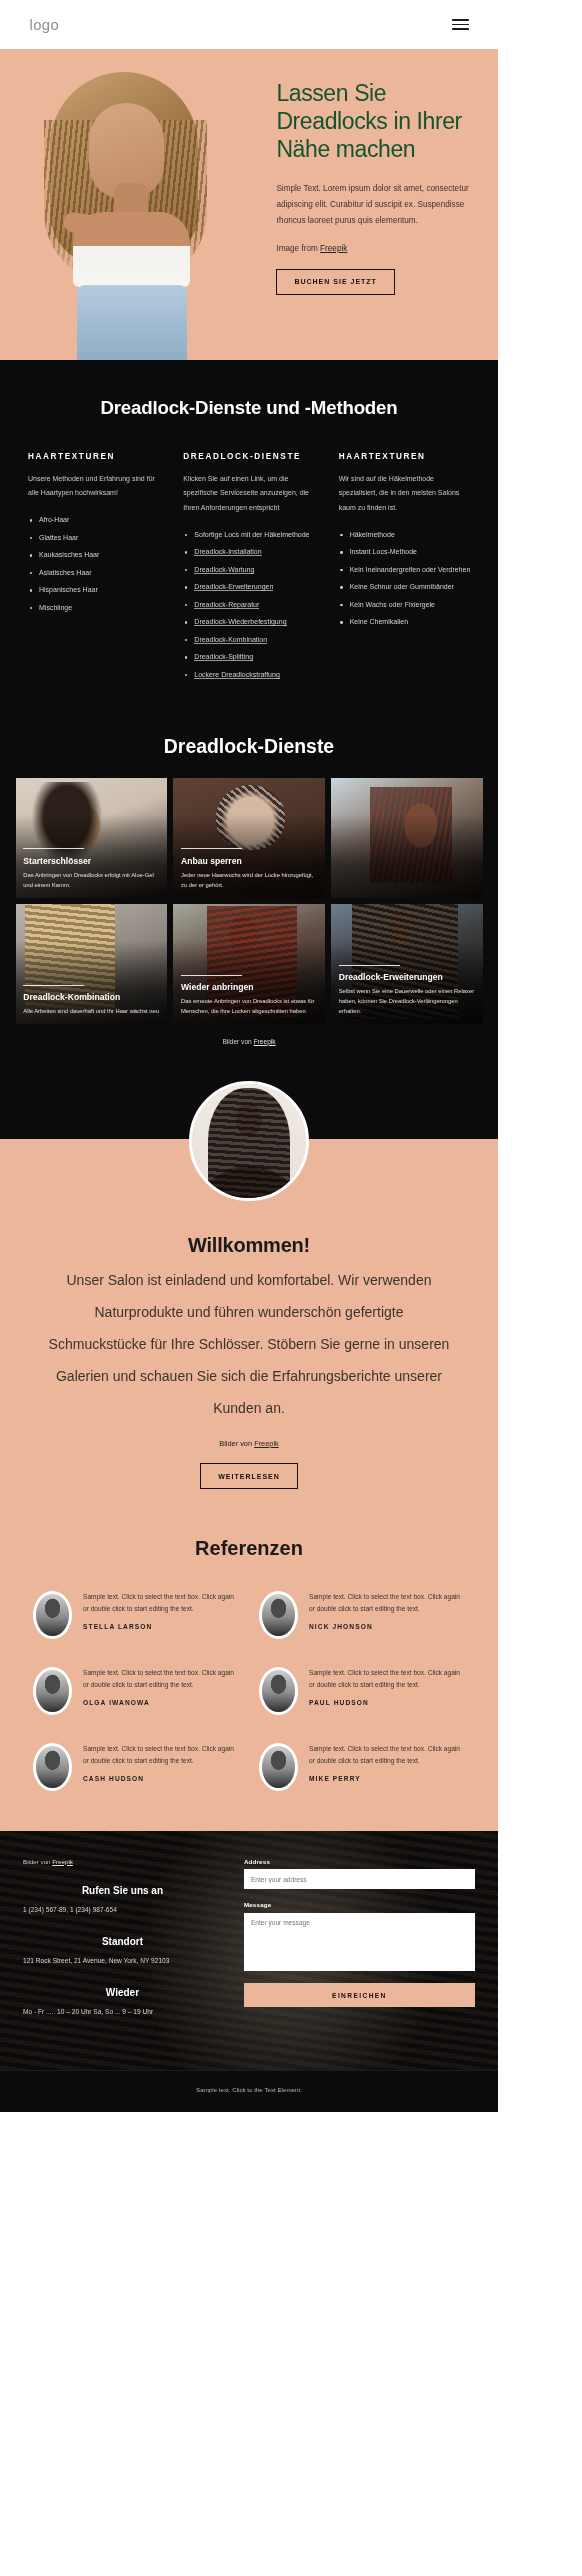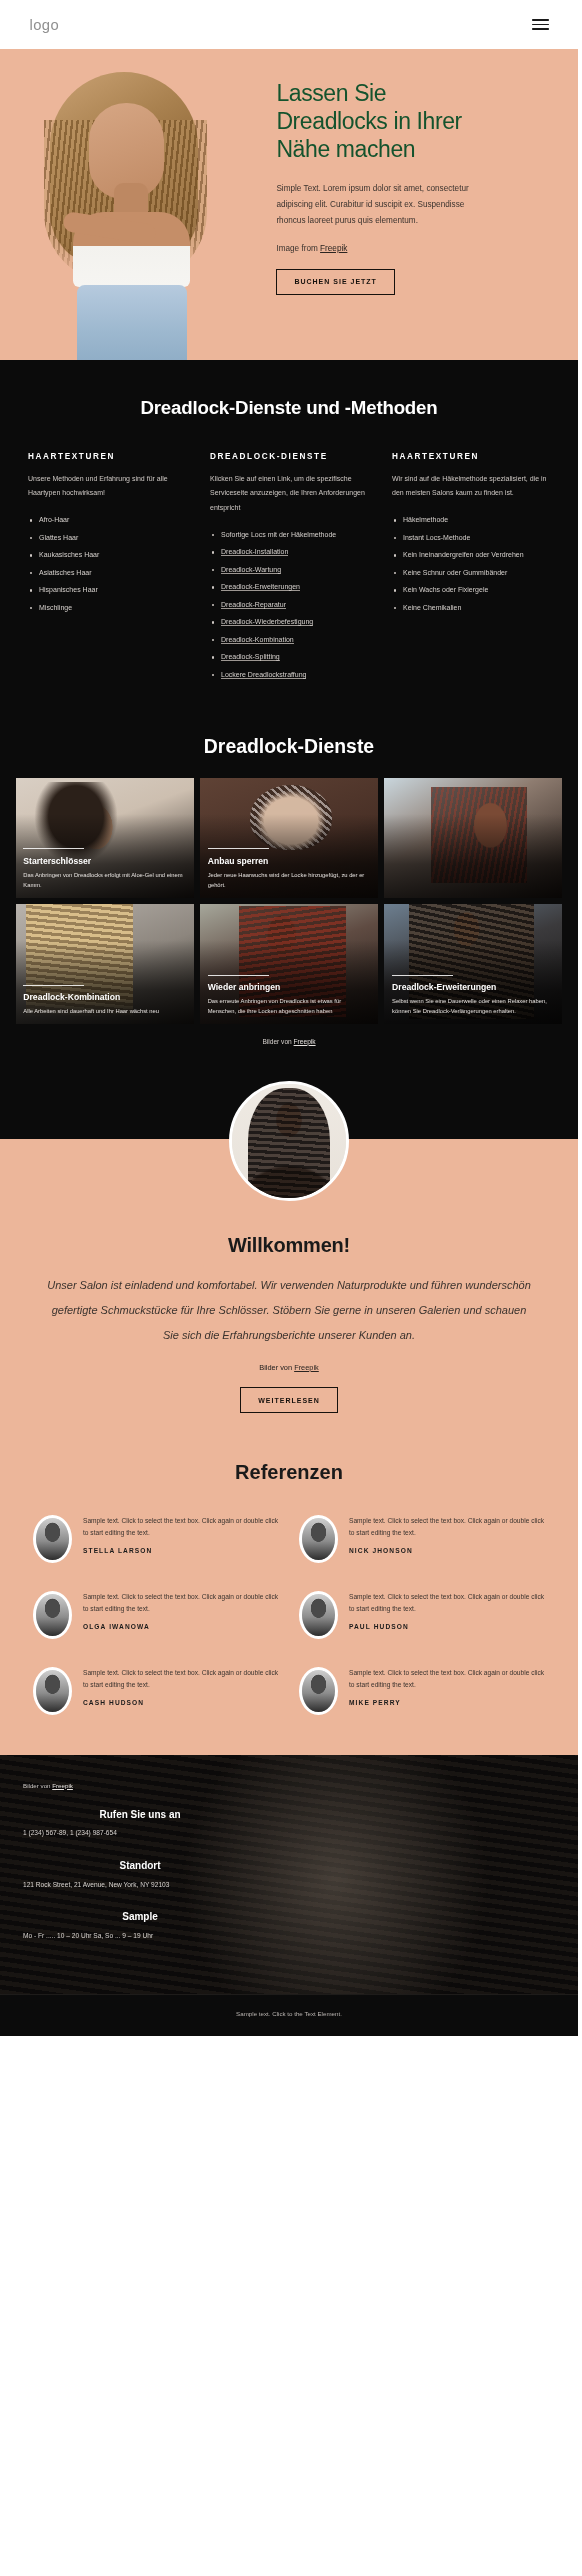--- a/index.html
+++ b/index.html
@@ -3,21 +3,21 @@
 <meta charset="utf-8">
 <style>
   * { box-sizing: border-box; margin: 0; padding: 0; }
   html, body { width: 583px; }
   body {
     font-family: "Liberation Sans", sans-serif;
     background: #ffffff;
     color: #1a1a1a;
     -webkit-font-smoothing: antialiased;
   }
-  .page { width: 578px; position: relative; overflow: hidden; }
+  .page { width: 498px; position: relative; overflow: hidden; }
 
   
   .header {
     height: 49px;
     background: #ffffff;
     display: flex;
     align-items: center;
     justify-content: space-between;
     padding: 0 29.5px;
   }
@@ -282,25 +282,24 @@
   .welcome {
     background: #ecb69a;
     text-align: center;
     padding: 22px 47px 34px 47px;
   }
   .welcome h2 {
     font-size: 20px; font-weight: 800; letter-spacing: -0.2px;
     padding-top: 11px;
   }
   .welcome p {
-    margin-top: 16px;
-    font-size: 11px;
+    margin-top: 7px;
+    font-size: 14px;
     line-height: 2.3;
     color: #3b332e;
-    font-style: italic;
   }
   .welcome .credit { margin-top: 14px; font-size: 7.4px; }
   .welcome .credit a { color: #2a2420; text-decoration: underline; }
 
   
   .testi { background: #ecb69a; padding: 4.7px 0 40px 0; }
   .testi h2 {
     text-align: center; font-size: 20px; font-weight: 800;
     padding: 9.3px 0 31px 0;
   }
@@ -621,22 +620,29 @@
 
   <div class="footer">
     <div class="footer-bg"></div>
     <div class="footer-inner">
       <div class="f-left">
         <div class="f-credit"><span>Bilder von </span><a href="#">Freepik</a></div>
         <div class="f-h">Rufen Sie uns an</div>
         <div class="f-p">1 (234) 567-89, 1 (234) 987-654</div>
         <div class="f-h">Standort</div>
         <div class="f-p">121 Rock Street, 21 Avenue, New York, NY 92103</div>
-        <div class="f-h">Sample</div>
+        <div class="f-h">Wieder</div>
         <div class="f-p">Mo - Fr ..... 10 – 20 Uhr Sa, So ... 9 – 19 Uhr</div>
       </div>
+      <div class="f-right">
+        <div class="f-label">Address</div>
+        <input class="f-input" type="text" placeholder="Enter your address" style="">
+        <div class="f-label">Message</div>
+        <textarea class="f-textarea" placeholder="Enter your message" style=""></textarea>
+        <button class="f-submit">EINREICHEN</button>
+      </div>
     </div>
   </div>
 
   <div class="bottom-bar">Sample text. Click to the Text Element.</div>
 
 </div>
 
 
 </body></html>

